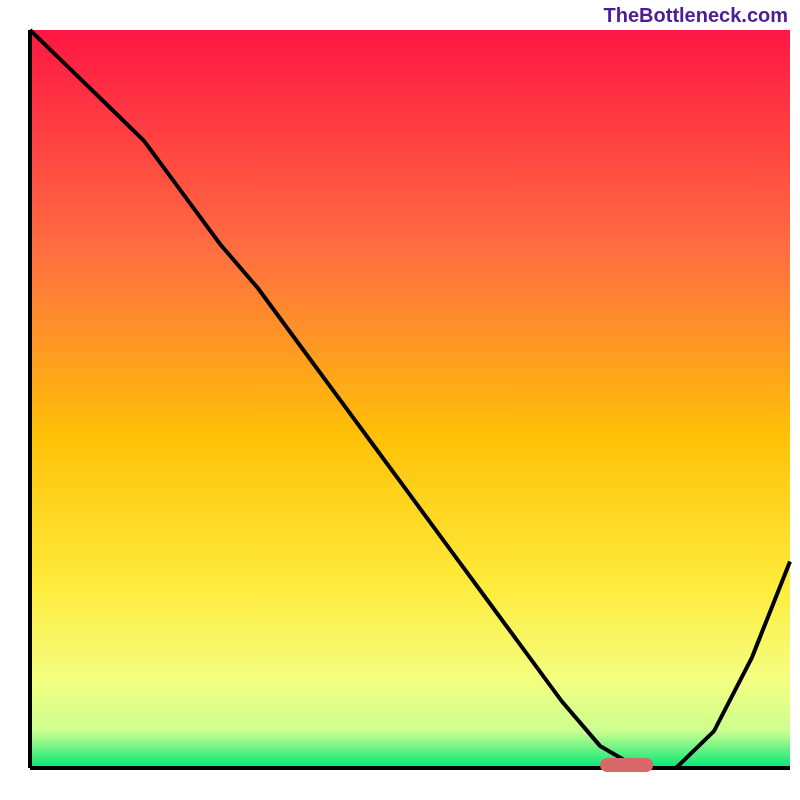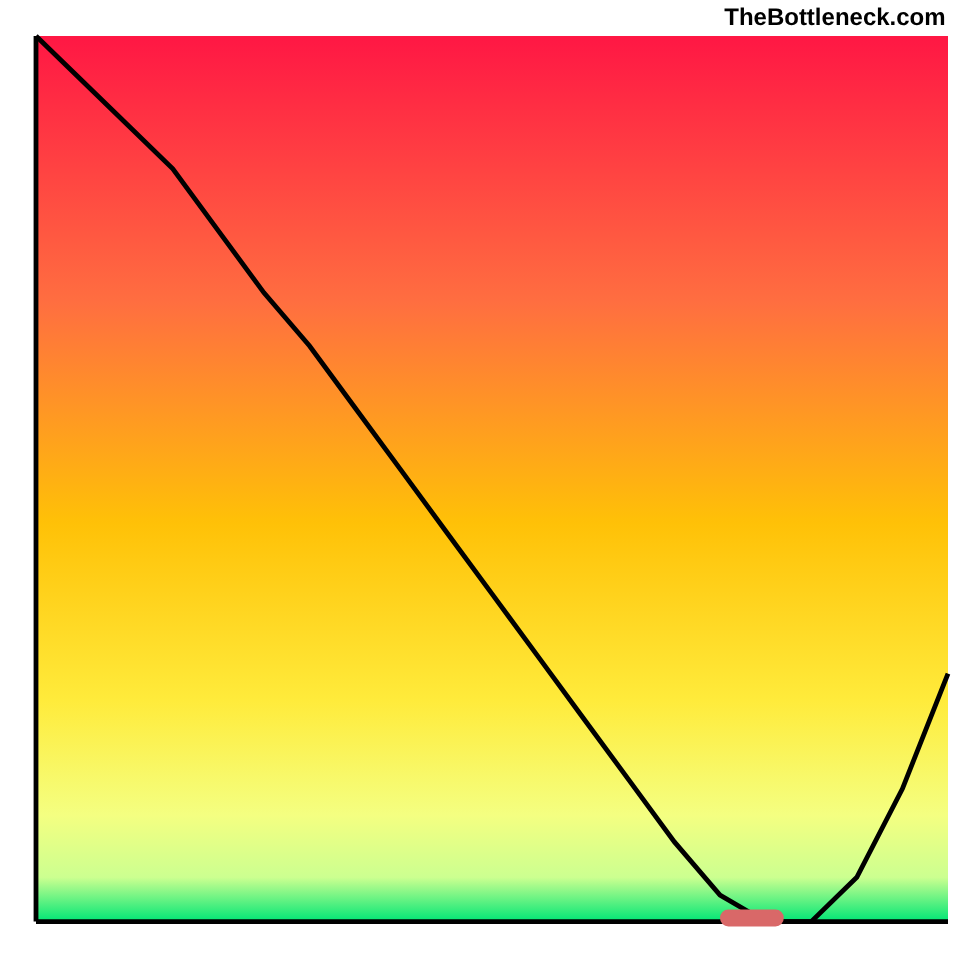--- a/index.html
+++ b/index.html
@@ -18,21 +18,21 @@
       height: 800px;
       position: relative;
       background: white;
     }
     .watermark {
       position: absolute;
       top: 4px;
       right: 12px;
       font-size: 20px;
       font-weight: bold;
-      color: #000000;
+      color: #4c1d95;
       z-index: 10;
     }
     svg {
       display: block;
     }
   </style>
 </head>
 <body>
 
 <div class="chart-container">

